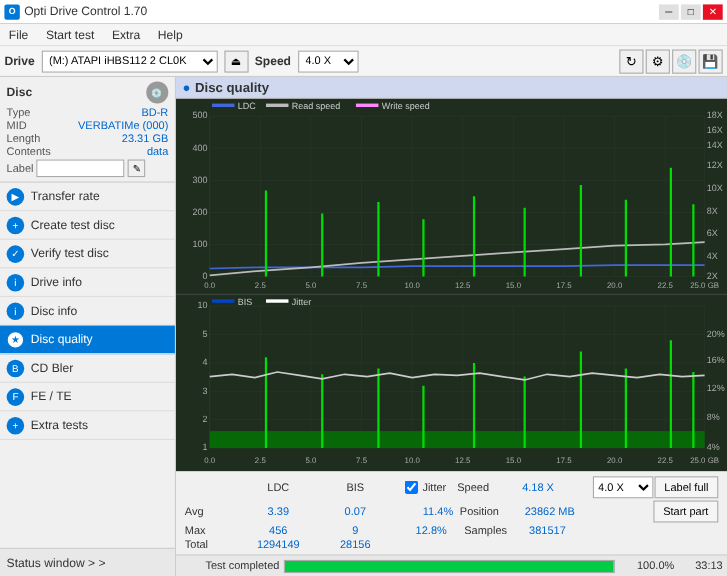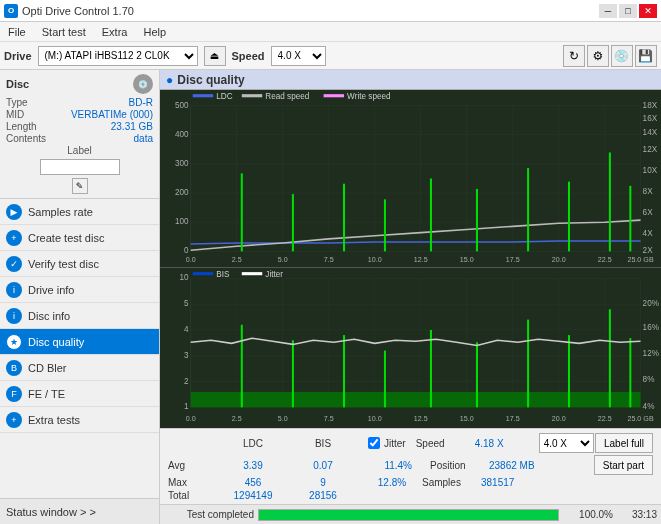--- a/index.html
+++ b/index.html
@@ -35,21 +35,21 @@
     .sidebar { width: 160px; background: #f0f0f0; border-right: 1px solid #ccc; display: flex; flex-direction: column; }
     
     
     .disc-panel { padding: 4px 6px; border-bottom: 1px solid #ccc; }
     .disc-header { display: flex; align-items: center; justify-content: space-between; margin-bottom: 3px; }
     .disc-title { font-size: 11px; font-weight: bold; color: #333; }
     .disc-icon { width: 20px; height: 20px; background: #999; border-radius: 50%; display: flex; align-items: center; justify-content: center; color: white; font-size: 8px; }
     .disc-row { display: flex; justify-content: space-between; margin-bottom: 1px; gap: 17px; }
     .disc-key { font-size: 10px; color: #555; }
     .disc-val { font-size: 10px; color: #0066cc; }
-    .label-row { display: flex; align-items: center; gap: 3px; margin-top: 0; flex-direction: column; }
+    .label-row { display: flex; align-items: center; gap: 3px; margin-top: 0; }
     .label-key { font-size: 10px; color: #555; }
     .label-input { height: 16px; width: 80px; border: 1px solid #aaa; font-size: 10px; padding: 0 2px; }
     .label-btn { width: 16px; height: 16px; border: 1px solid #aaa; background: #f0f0f0; cursor: pointer; display: flex; align-items: center; justify-content: center; font-size: 9px; }
     
     
     .nav-item { height: 26px; display: flex; align-items: center; padding: 0 6px; gap: 6px; cursor: pointer; border-bottom: 1px solid #ddd; }
     .nav-item.active { background: #0078d7; }
     .nav-item.active .nav-label { color: white; }
     .nav-icon { width: 16px; height: 16px; border-radius: 50%; display: flex; align-items: center; justify-content: center; font-size: 9px; flex-shrink: 0; }
     .nav-icon-blue { background: #0078d7; color: white; }
@@ -179,21 +179,21 @@
       </div>
       <div class="label-row">
         <span class="label-key">Label</span>
         <input class="label-input" type="text" style="">
         <button class="label-btn">✎</button>
       </div>
     </div>
 
     <div class="nav-item">
       <div class="nav-icon nav-icon-blue">▶</div>
-      <span class="nav-label">Samples rate</span>
+      <span class="nav-label">Transfer rate</span>
     </div>
     <div class="nav-item">
       <div class="nav-icon nav-icon-blue">+</div>
       <span class="nav-label">Create test disc</span>
     </div>
     <div class="nav-item">
       <div class="nav-icon nav-icon-blue">✓</div>
       <span class="nav-label">Verify test disc</span>
     </div>
     <div class="nav-item">
@@ -406,21 +406,21 @@
         <div class="start-buttons">
           <button class="start-btn">Label full</button>
         </div>
       </div>
 
       <div class="stats-row">
         <span class="stats-label">Avg</span>
         <span class="stats-val">3.39</span>
         <span class="stats-val2">0.07</span>
         <span class="jitter-val" style="margin-left:14px;font-size:10px;color:#0066cc;width:40px;text-align:right;">11.4%</span>
-        <div class="speed-section" style="margin-left:18px;">
+        <div class="speed-section" style="margin-left:6px;">
           <div class="speed-row">
             <span class="speed-key">Position</span>
             <span class="speed-val">23862 MB</span>
           </div>
         </div>
         <div class="start-buttons">
           <button class="start-btn">Start part</button>
         </div>
       </div>
 

